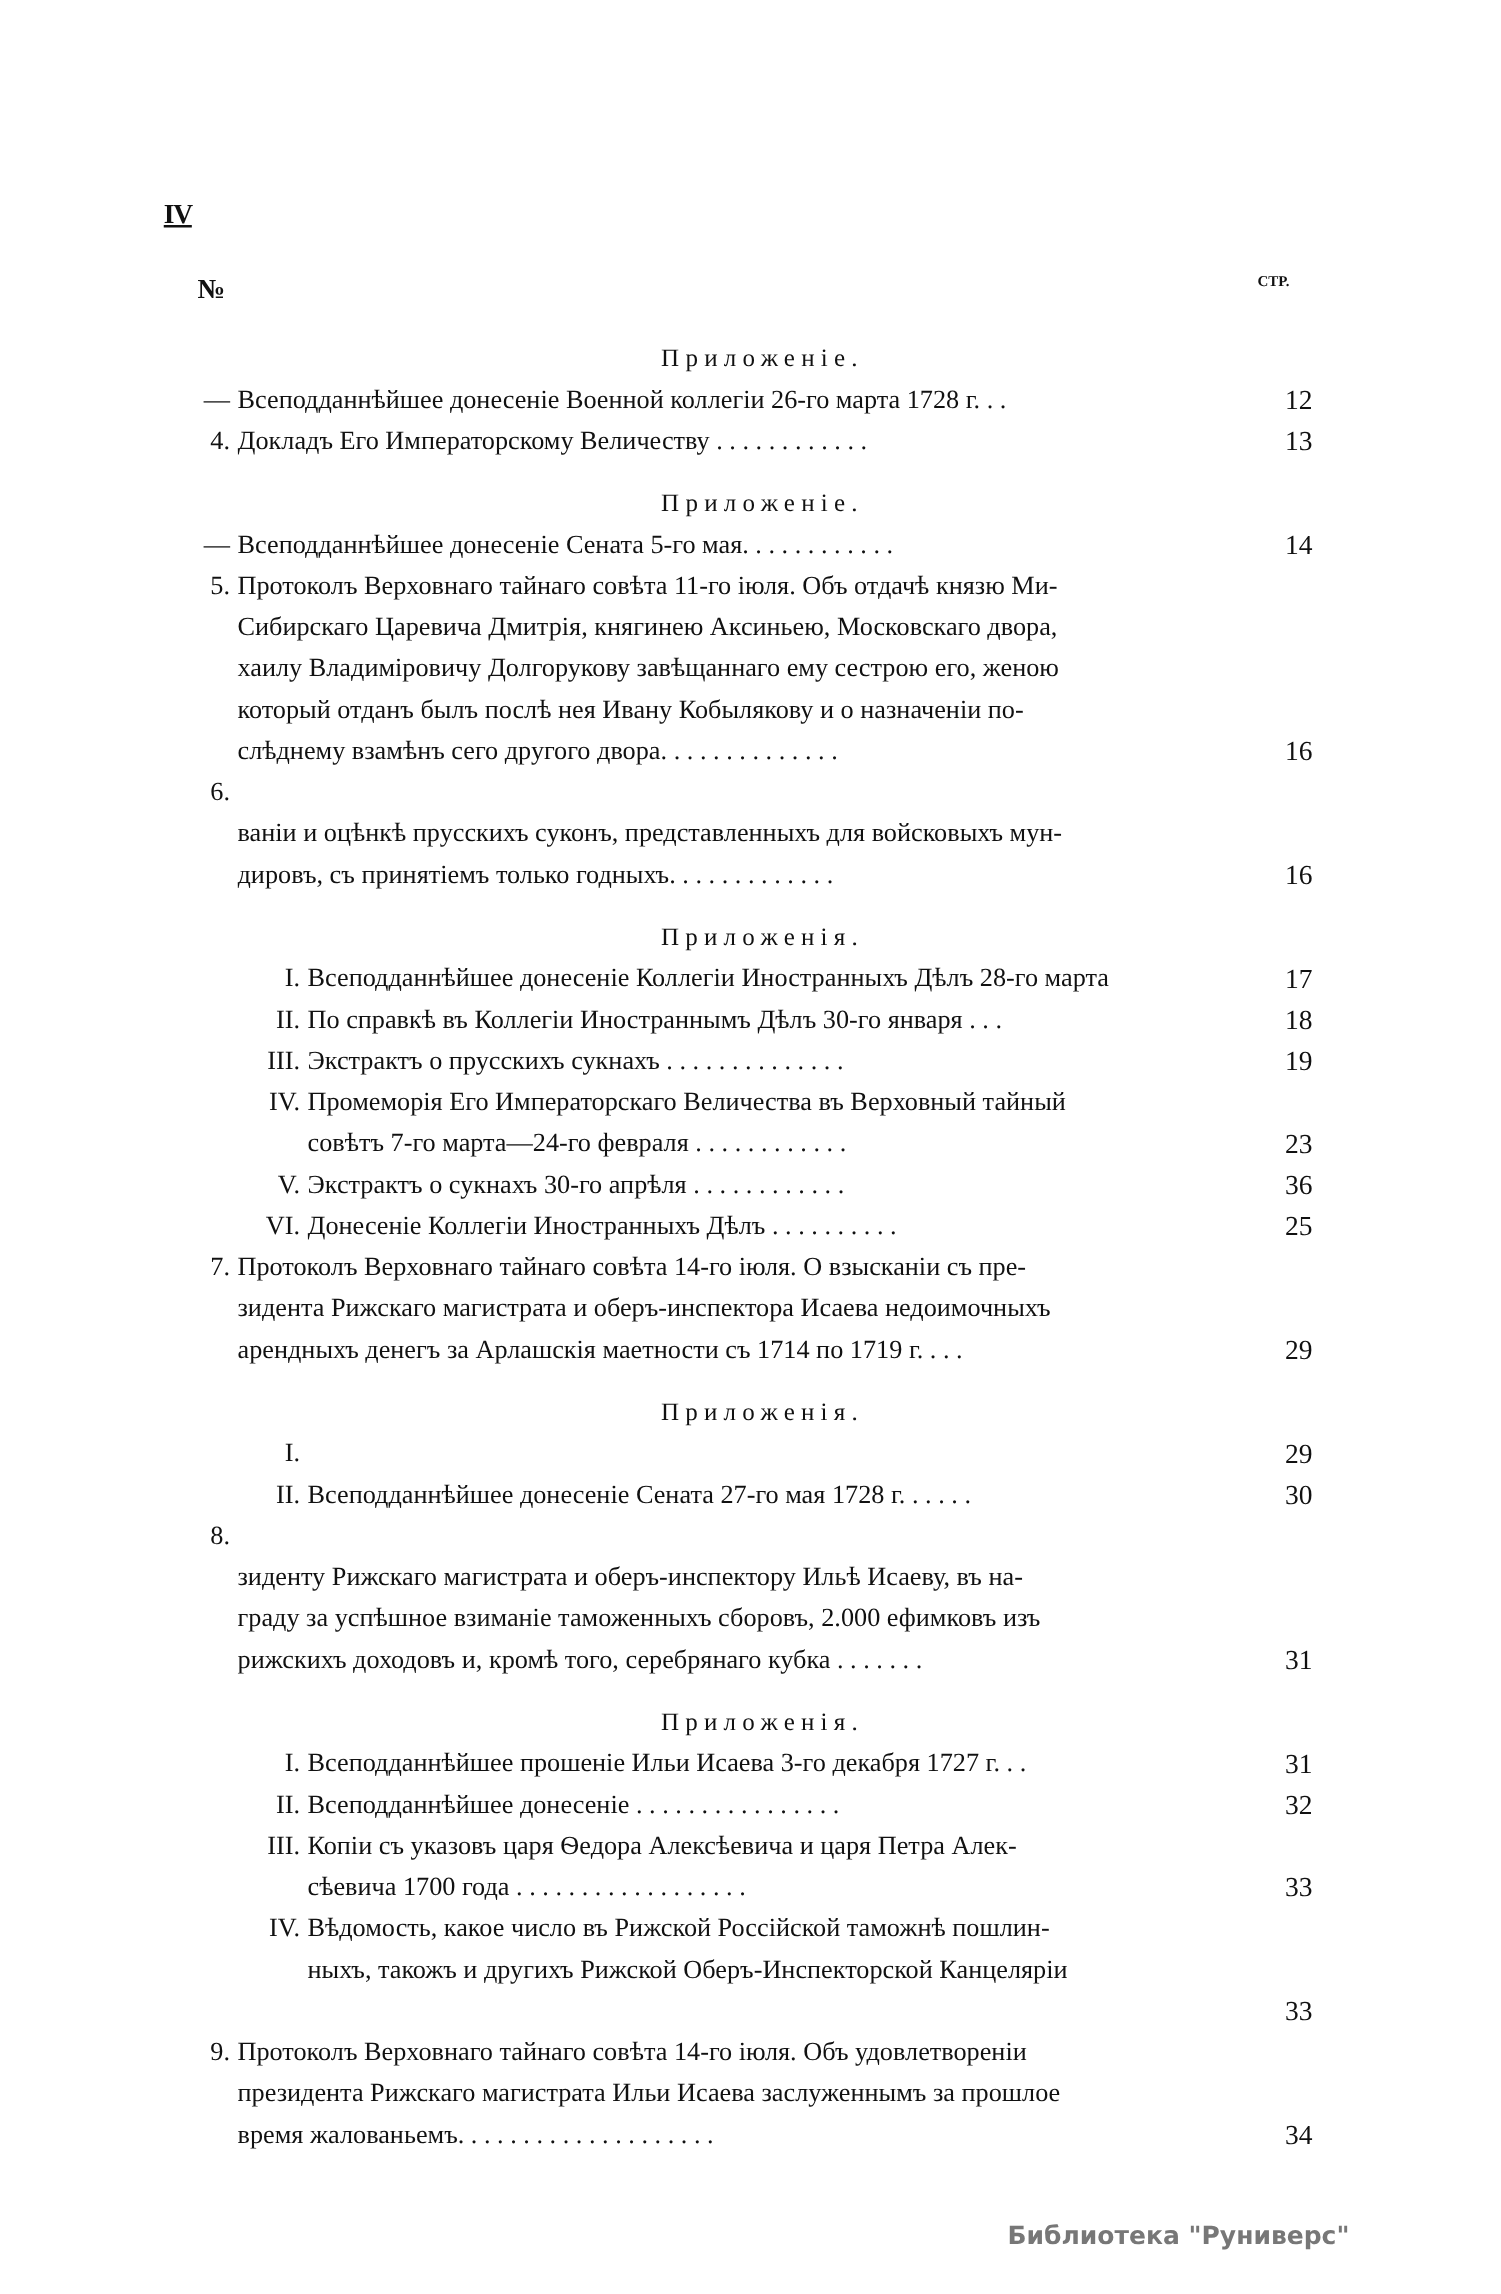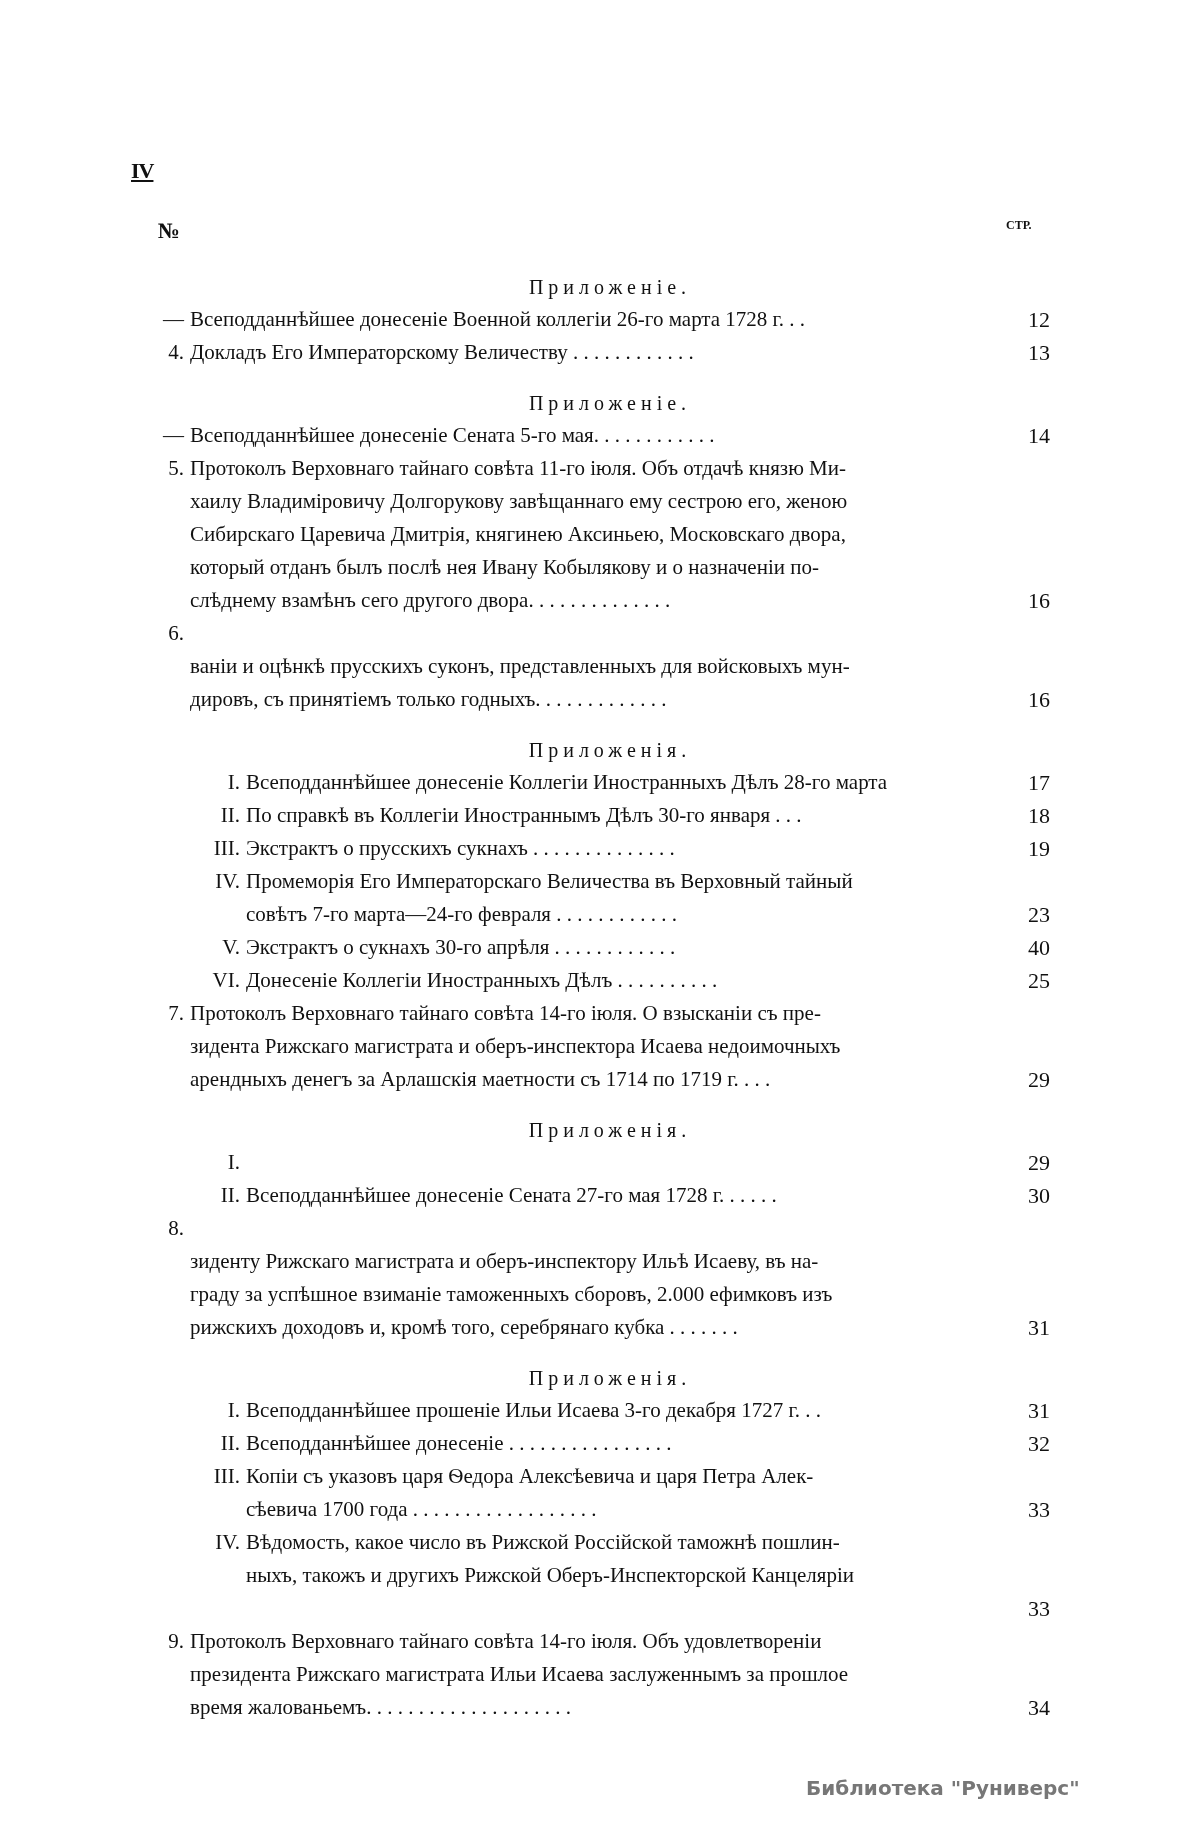--- a/index.html
+++ b/index.html
@@ -55,24 +55,24 @@
         <span class="body">Всеподданнѣйшее донесеніе Сената 5-го мая. . . . . . . . . . . .</span>
         <span class="pg">14</span>
       </div>
     </div>
     <div>
       <div class="row main">
         <span class="lab">5.</span>
         <span class="body">Протоколъ Верховнаго тайнаго совѣта 11-го іюля. Объ отдачѣ князю Ми-</span>
       </div>
       <div class="row main cont">
+        <span class="body">Сибирскаго Царевича Дмитрія, княгинею Аксиньею, Московскаго двора,</span>
+      </div>
+      <div class="row main cont">
         <span class="body">хаилу Владиміровичу Долгорукову завѣщаннаго ему сестрою его, женою</span>
-      </div>
-      <div class="row main cont">
-        <span class="body">Сибирскаго Царевича Дмитрія, княгинею Аксиньею, Московскаго двора,</span>
       </div>
       <div class="row main cont">
         <span class="body">который отданъ былъ послѣ нея Ивану Кобылякову и о назначеніи по-</span>
       </div>
       <div class="row main cont">
         <span class="body">слѣднему взамѣнъ сего другого двора. . . . . . . . . . . . . .</span>
         <span class="pg">16</span>
       </div>
     </div>
     <div>
@@ -116,21 +116,21 @@
       </div>
       <div class="row sub cont">
         <span class="body" style="left: 96px;">совѣтъ 7-го марта—24-го февраля . . . . . . . . . . . .</span>
         <span class="pg">23</span>
       </div>
     </div>
     <div>
       <div class="row sub">
         <span class="lab">V.</span>
         <span class="body">Экстрактъ о сукнахъ 30-го апрѣля . . . . . . . . . . . .</span>
-        <span class="pg">40</span>
+        <span class="pg">36</span>
       </div>
     </div>
     <div>
       <div class="row sub">
         <span class="lab">VI.</span>
         <span class="body">Донесеніе Коллегіи Иностранныхъ Дѣлъ . . . . . . . . . .</span>
         <span class="pg">25</span>
       </div>
     </div>
     <div>

